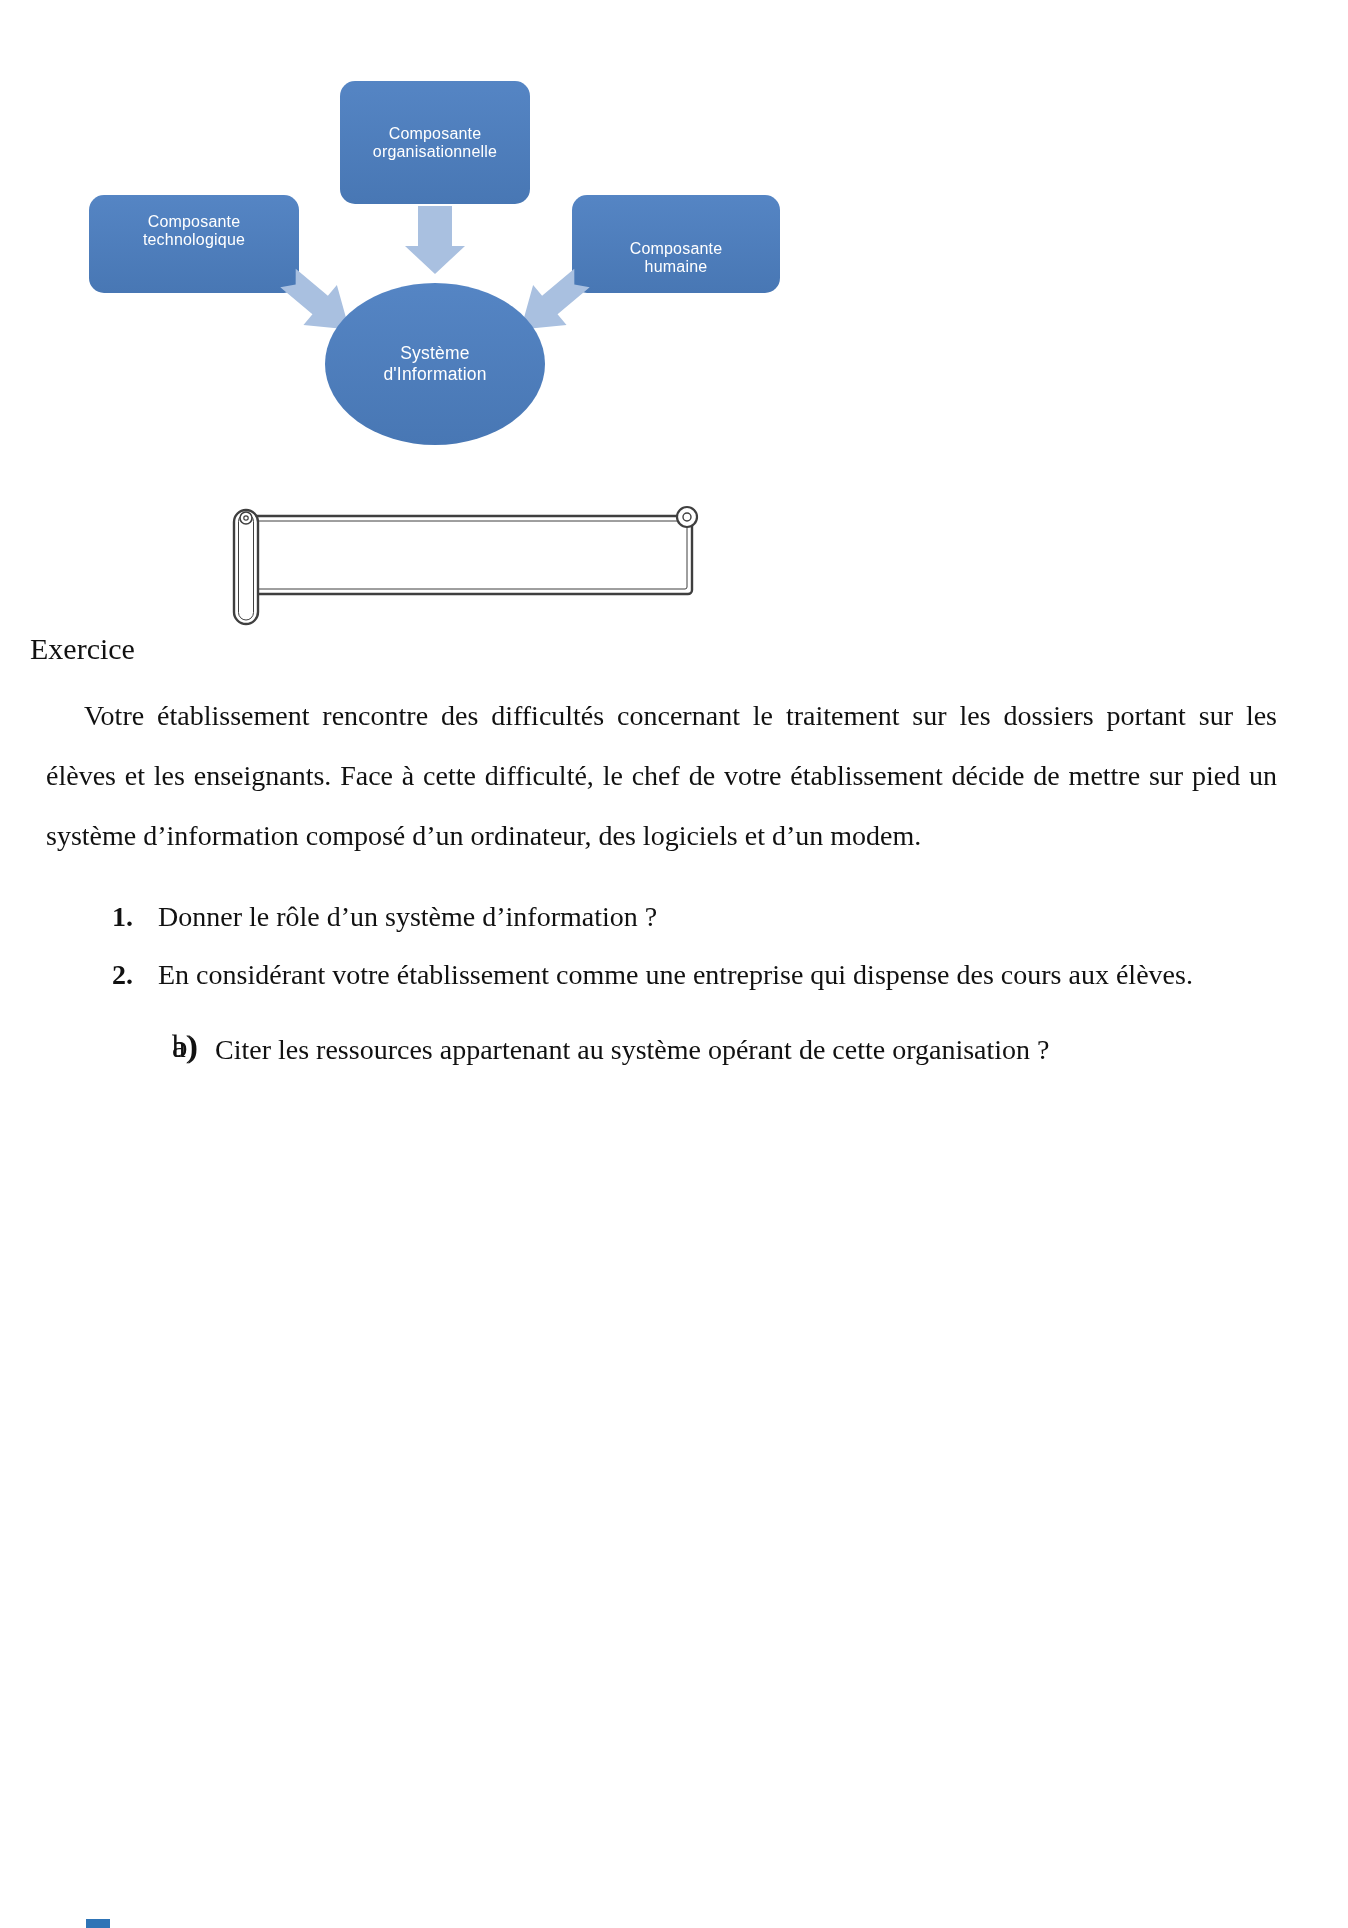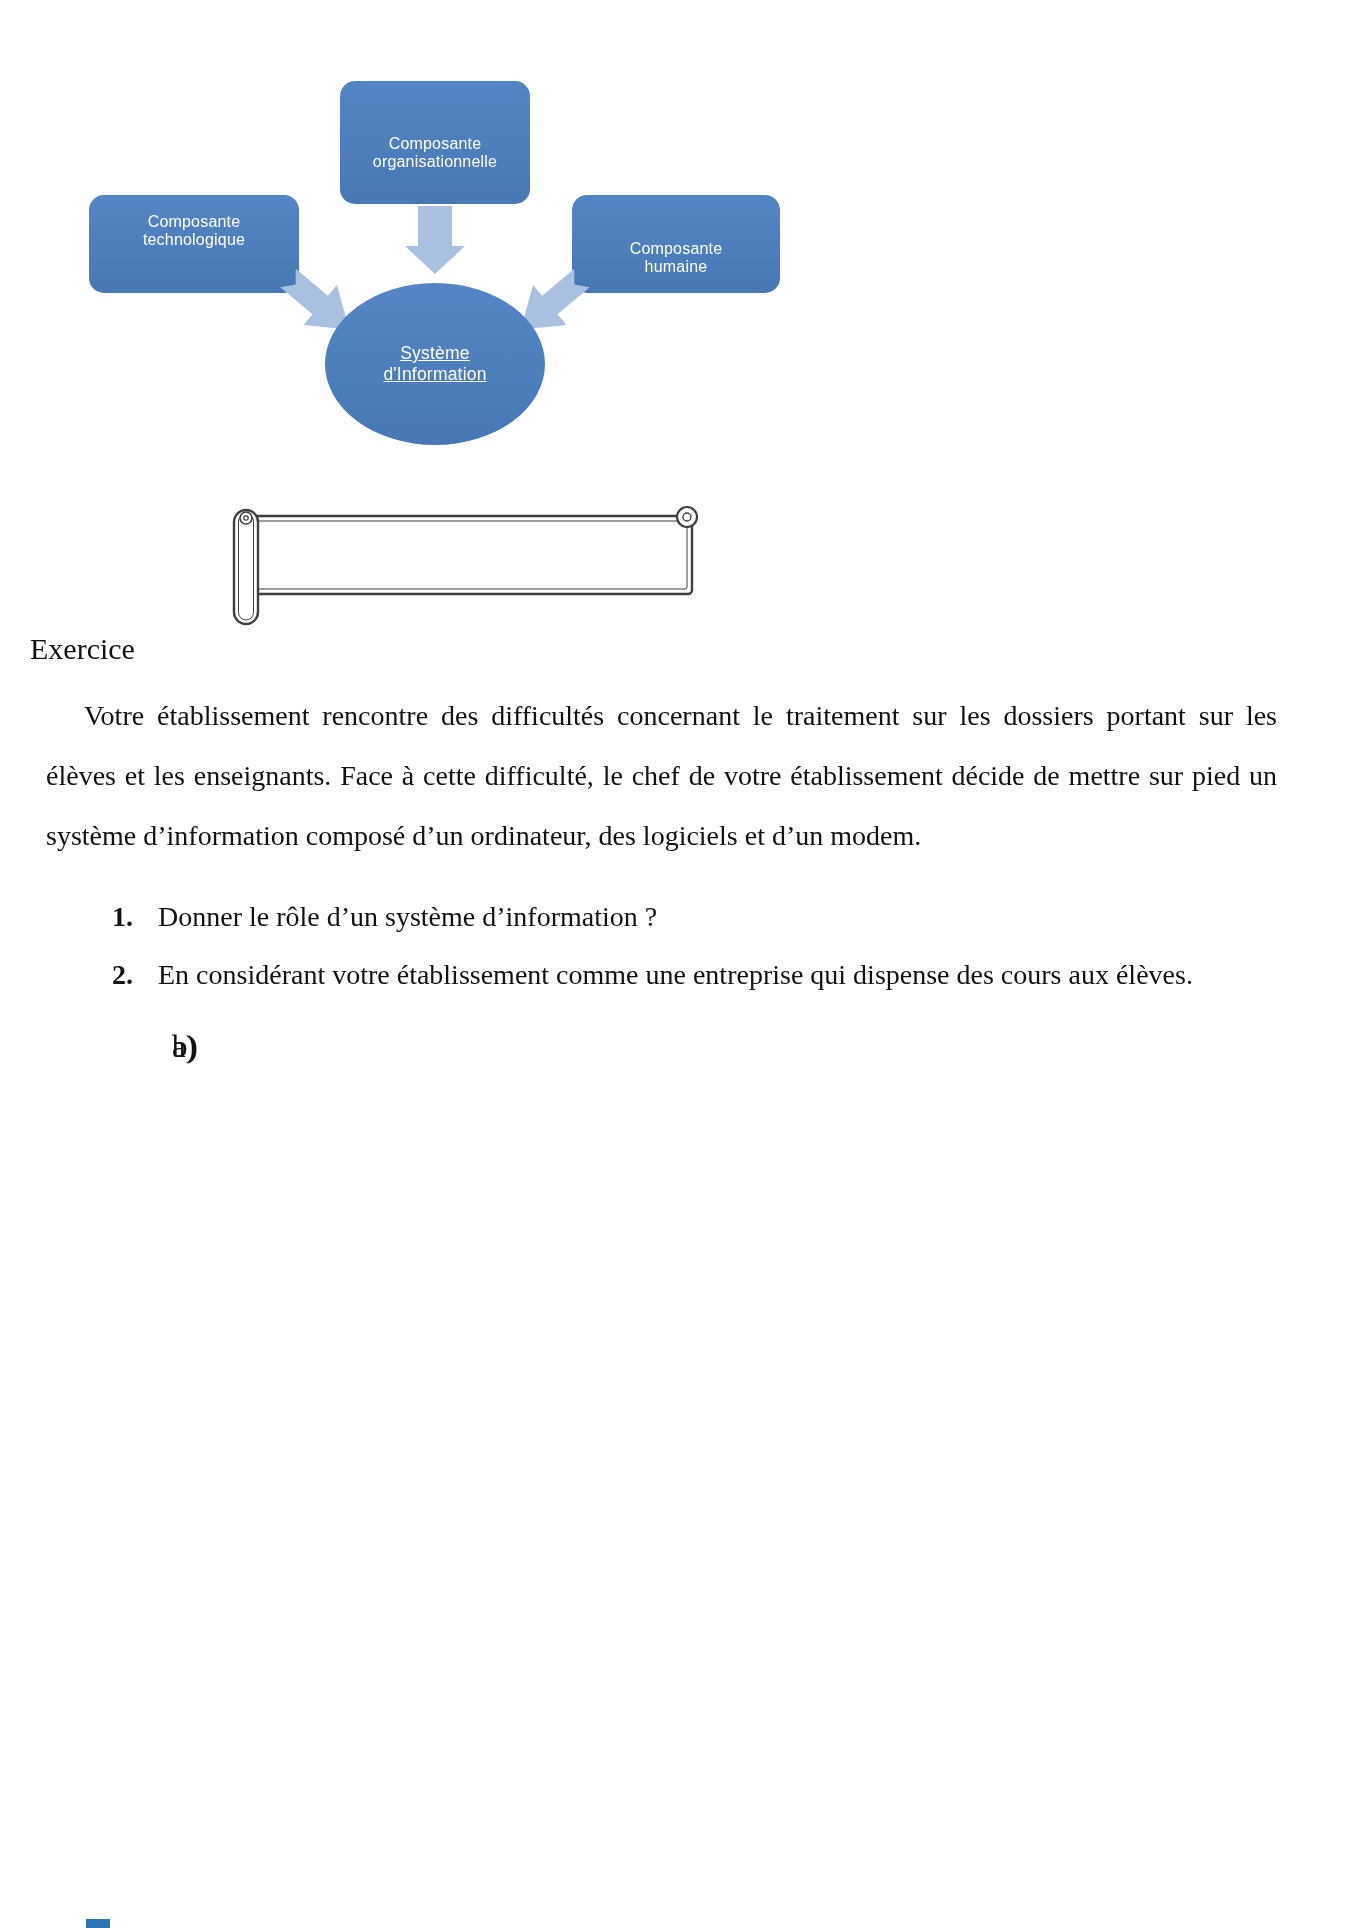--- a/index.html
+++ b/index.html
@@ -9,24 +9,24 @@
     font-family:"Liberation Serif", serif; color:#111111;
   }
   
   .diagram-svg { position:absolute; left:60px; top:50px; }
   .diag-label {
     position:absolute; display:flex; align-items:center; justify-content:center;
     text-align:center; color:#ffffff;
     font-family:"Liberation Sans", sans-serif; letter-spacing:0.2px;
   }
   .diag-label span { display:inline-block; max-width:140px; }
-  .lbl-top    { left:340px; top:91px;  width:190px; height:123px; font-size:16px; }
+  .lbl-top    { left:340px; top:81px;  width:190px; height:123px; font-size:16px; }
   .lbl-left   { left:89px;  top:195px; width:210px; height:72px;  font-size:16px; }
   .lbl-right  { left:572px; top:195px; width:208px; height:126px;  font-size:16px; }
-  .lbl-center { left:320px; top:310px; width:230px; height:108px; font-size:17.5px;text-decoration:underline; }
+  .lbl-center { left:320px; top:310px; width:230px; height:108px; font-size:17.5px; }
   .lbl-center span { max-width:160px; }
   
   .scroll-svg { position:absolute; left:230px; top:503px; }
   
   .textblock { position:absolute; left:30px; top:632px; width:1247px; }
   .heading { font-size:30px; font-weight:normal; margin:0 0 20px 0; }
   .para {
     font-size:28px; line-height:60px; text-align:justify;
     text-indent:38px; margin:0 0 22px 16px;
   }
@@ -107,19 +107,20 @@
       <span class="marker">2.</span>
       <span>En considérant votre établissement comme une entreprise qui dispense des cours aux élèves.</span>
     </div>
 
     <div class="sub-list">
       <div class="sub-item">
         <span class="marker">a)</span>
       </div>
       <div class="sub-item">
         <span class="marker">b)</span>
+        <span>Citer les ressources appartenant au système opérant de cette organisation ?</span>
       </div>
     </div>
   </div>
 
   <div class="footer-bar"></div>
 
 </div>
 
 </body></html>

